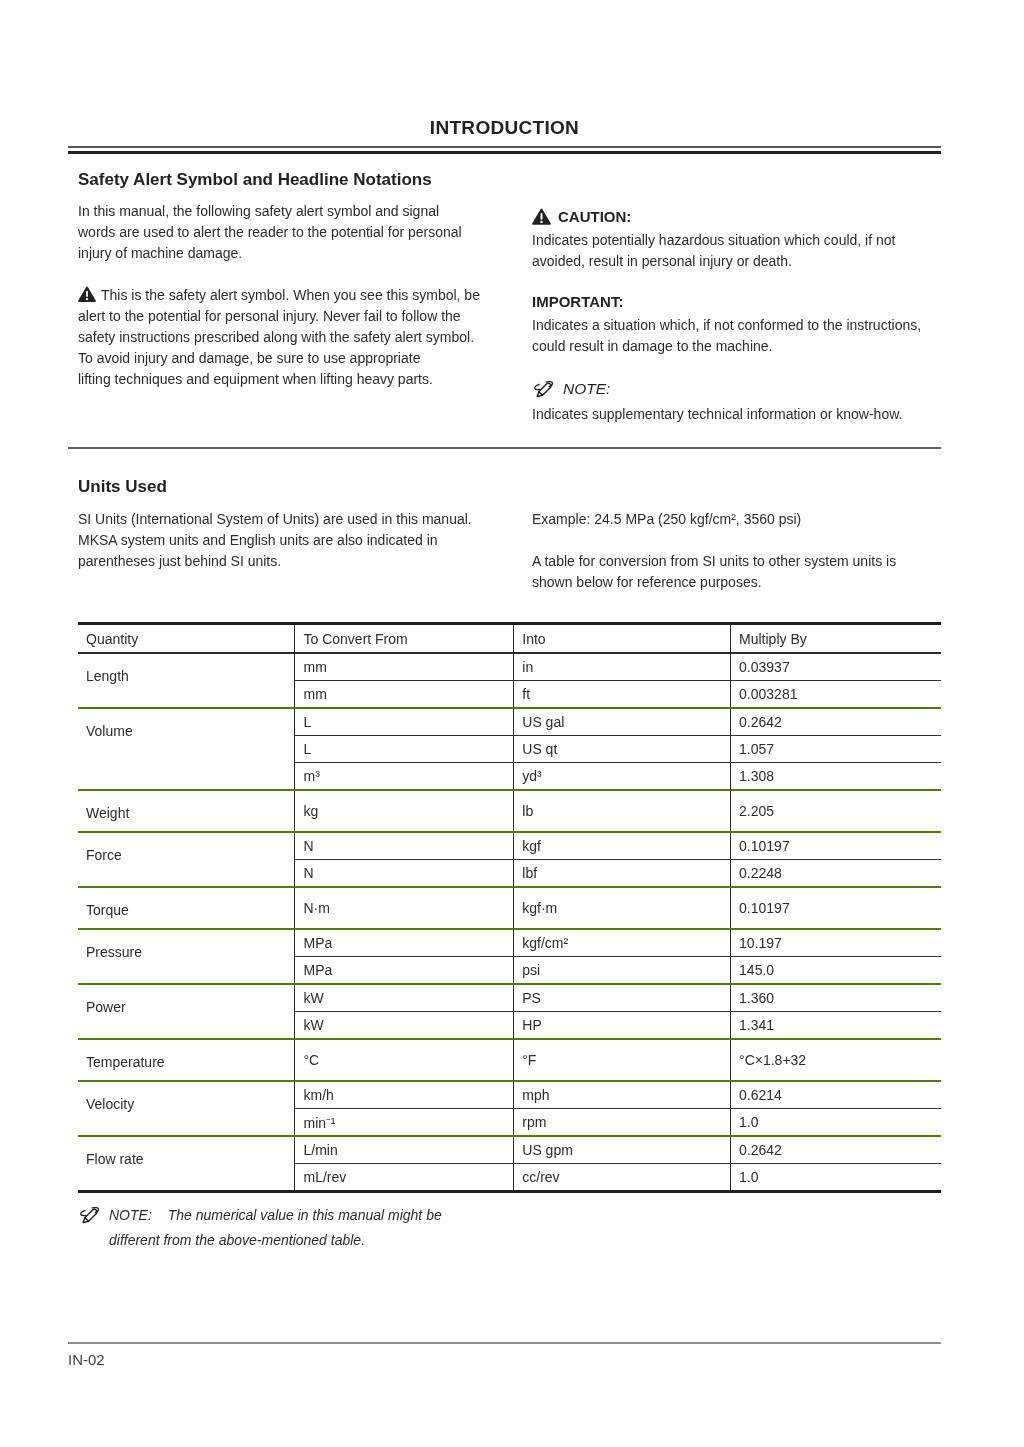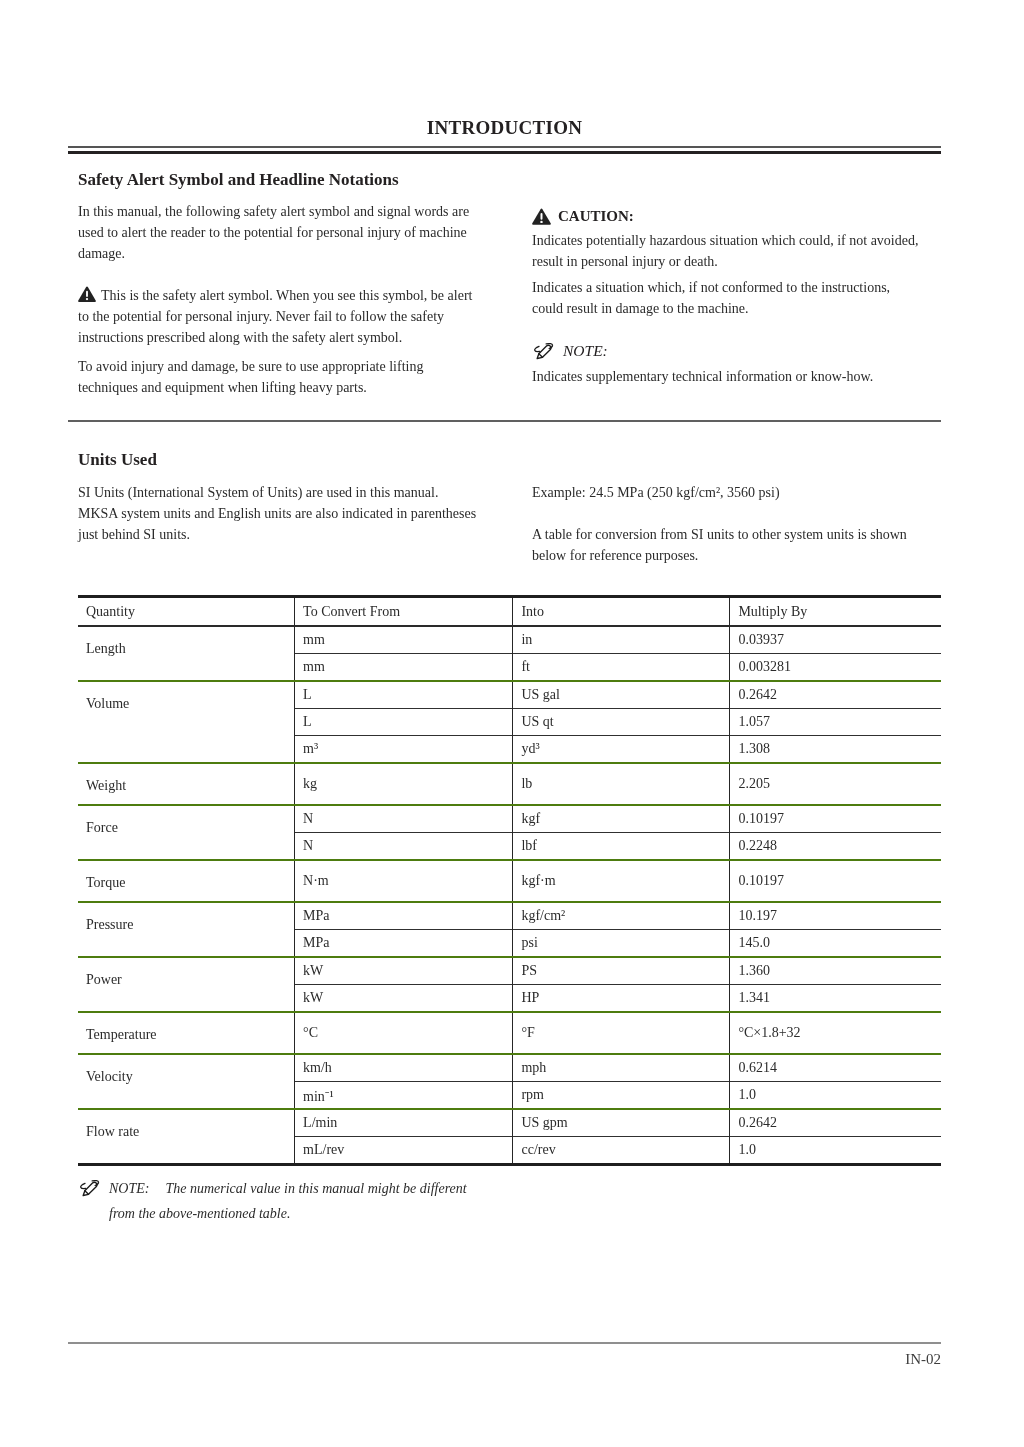--- a/index.html
+++ b/index.html
@@ -1,21 +1,21 @@
 <!DOCTYPE html>
 <html><head>
 <meta charset="utf-8">
 <style>
   html,body{margin:0;padding:0;background:#e9e9e9;}
   .page{
     position:relative;
     width:1024px;height:1447px;
     margin:0 auto;
     background:#ffffff;
-    font-family:Liberation Serif, serif;
+    font-family:Liberation Sans, sans-serif;
     color:#2b2b2b;
     box-sizing:border-box;
     padding:0 83px 0 68px;
     overflow:hidden;
   }
   .page-title{
     margin:0;padding-top:117px;
     text-align:center;
     font-size:19px;font-weight:700;color:#242122;letter-spacing:.3px;
   }
@@ -28,21 +28,21 @@
     font-size:17px;font-weight:700;color:#242122;
     margin:16px 0 0 10px;
   }
   .cols{display:flex;margin-left:10px;}
   .col-left{width:402px;flex:none;}
   .col-right{width:392px;flex:none;margin-left:52px;}
   p{margin:0;font-size:14px;line-height:21px;}
   .intro{margin-top:11px;}
   .alert-para{margin-top:21px;}
   .alert-block{margin:0;}
-  .alert-b3{max-width:372px;margin-top:8px;}
+  .alert-b3{max-width:372px;}
   .tri-icon{display:inline-block;width:18px;height:16px;margin-right:5px;vertical-align:-2px;}
   .notice-head{display:flex;align-items:center;gap:7px;color:#242122;}
   .caution-head{margin-top:18px;}
   .caution-head .tri-icon{width:19px;height:17px;margin:0;vertical-align:baseline;}
   .notice-label{font-size:15px;font-weight:700;}
   .notice-body{margin-top:5px;}
   .important-head{margin-top:21px;}
   .note-head{margin-top:22px;gap:9px;}
   .note-label{font-size:15.5px;font-weight:400;font-style:italic;}
   .pencil-icon{width:22px;height:20px;flex:none;}
@@ -72,21 +72,21 @@
   .conv .c2,.conv .c3,.conv .c4{border-left:1.6px solid #262626;}
   .conv tbody tr.gf td{border-top:2px solid #4d7c0f;}
   .conv tbody tr:first-child td{border-top:none;}
   .conv tbody tr.sub td{border-top:1.4px solid #303030;}
   .conv td.qty{vertical-align:top;padding-top:14px;}
 
   .bottom-note{display:flex;margin:10px 0 0 10px;gap:9px;align-items:flex-start;}
   .bottom-note .pencil-icon{margin-top:2px;}
   .bottom-note-text{font-style:italic;font-size:14px;line-height:25px;width:372px;}
   .bn-label{margin-right:16px;}
-  .footer{position:absolute;left:68px;right:83px;top:1342px;border-top:2px solid #8f8f8f;text-align:right;}
+  .footer{position:absolute;left:68px;right:83px;top:1342px;border-top:2px solid #8f8f8f;text-align:left;}
   .page-number{display:inline-block;margin-top:7px;font-size:15px;color:#3d3d3d;}
 </style>
 </head>
 <body>
 
 <svg width="0" height="0" style="position:absolute">
   <defs>
     <g id="tri-sym">
       <path d="M13.15 1.2 L23.6 19.0 C24.15 19.95 23.45 21 22.35 21 L1.65 21 C0.55 21 -0.15 19.95 0.4 19.0 L10.85 1.2 C11.4 0.28 12.6 0.28 13.15 1.2 Z" fill="#222222"></path>
       <rect x="10.75" y="6.1" width="2.5" height="8.4" rx="1.25" fill="#ffffff"></rect>
@@ -121,20 +121,23 @@
 
     <div class="col-right">
       <div class="notice-head caution-head">
         <svg class="tri-icon" viewBox="0 0 24 21">
             <use href="#tri-sym"></use>
           </svg>
         <span class="notice-label">CAUTION:</span>
       </div>
       <p class="notice-body">Indicates potentially hazardous situation which could, if not avoided, result in personal injury or death.</p>
 
+      <div class="notice-head important-head">
+        <span class="notice-label">IMPORTANT:</span>
+      </div>
       <p class="notice-body">Indicates a situation which, if not conformed to the instructions, could result in damage to the machine.</p>
 
       <div class="notice-head note-head">
         <svg class="pencil-icon" viewBox="0 0 26 24">
             <use href="#pencil-sym"></use>
           </svg>
         <span class="note-label">NOTE:</span>
       </div>
       <p class="notice-body">Indicates supplementary technical information or know-how.</p>
     </div>

